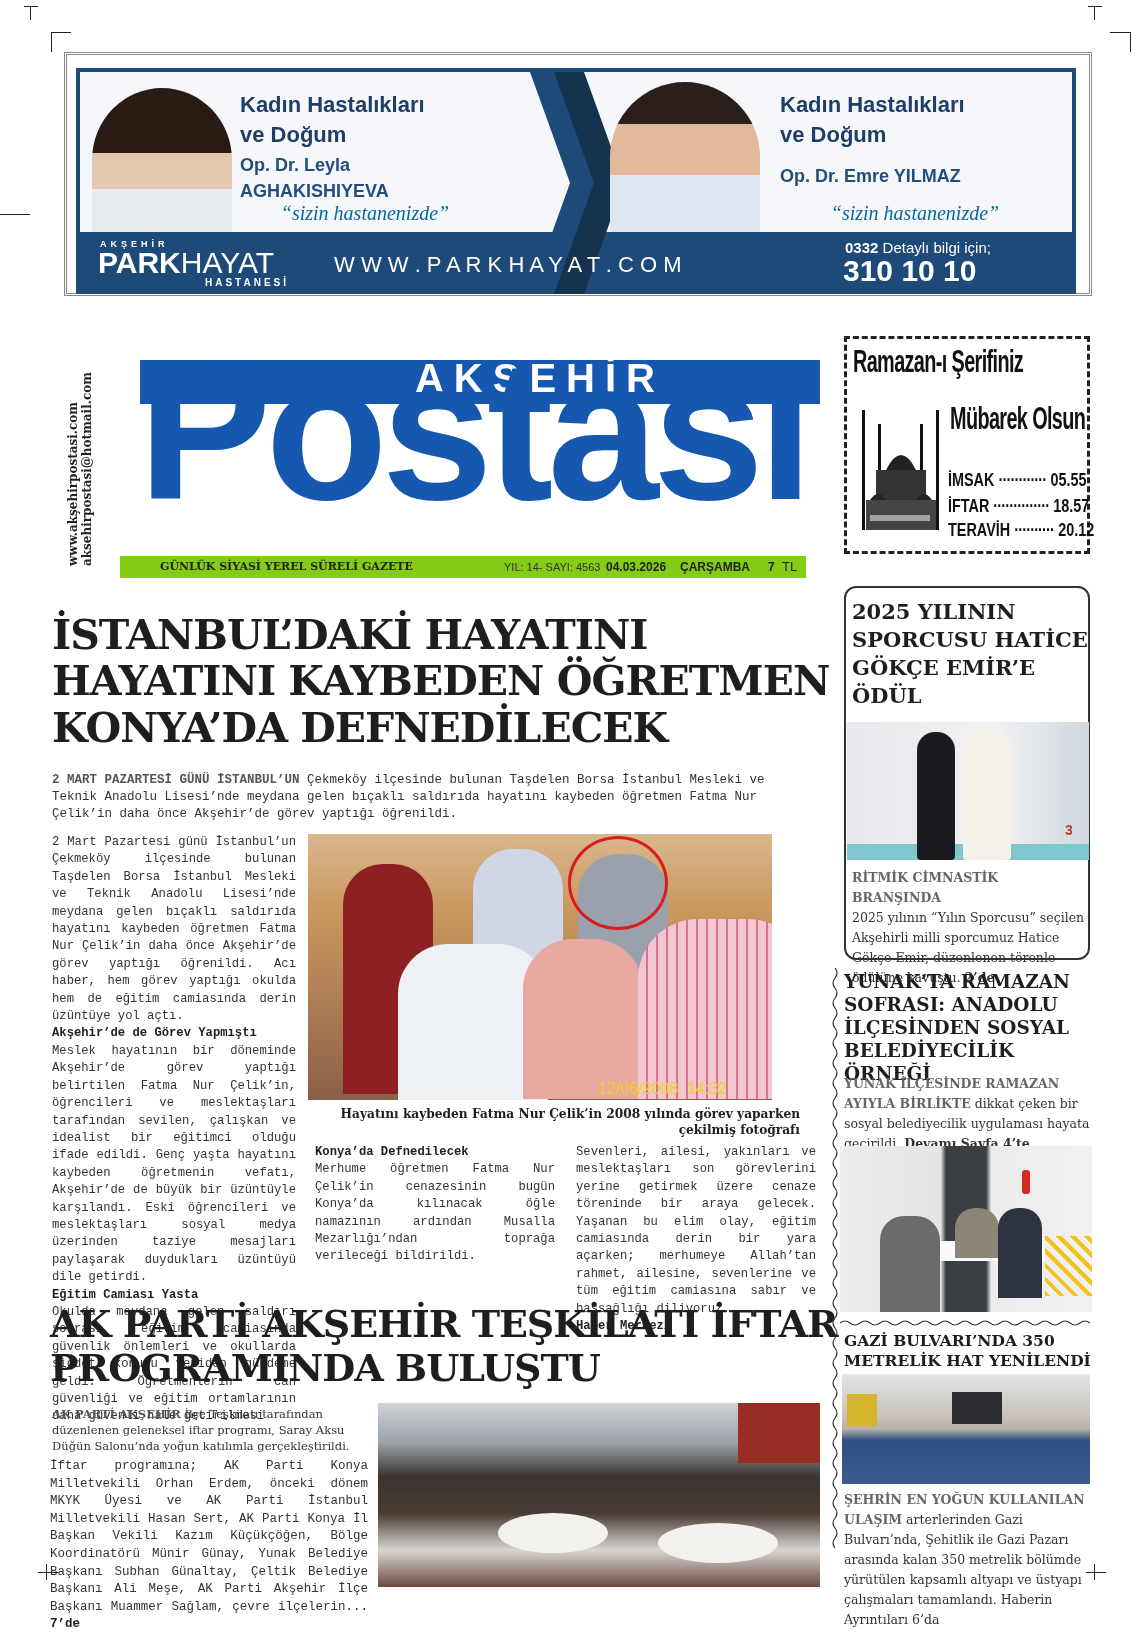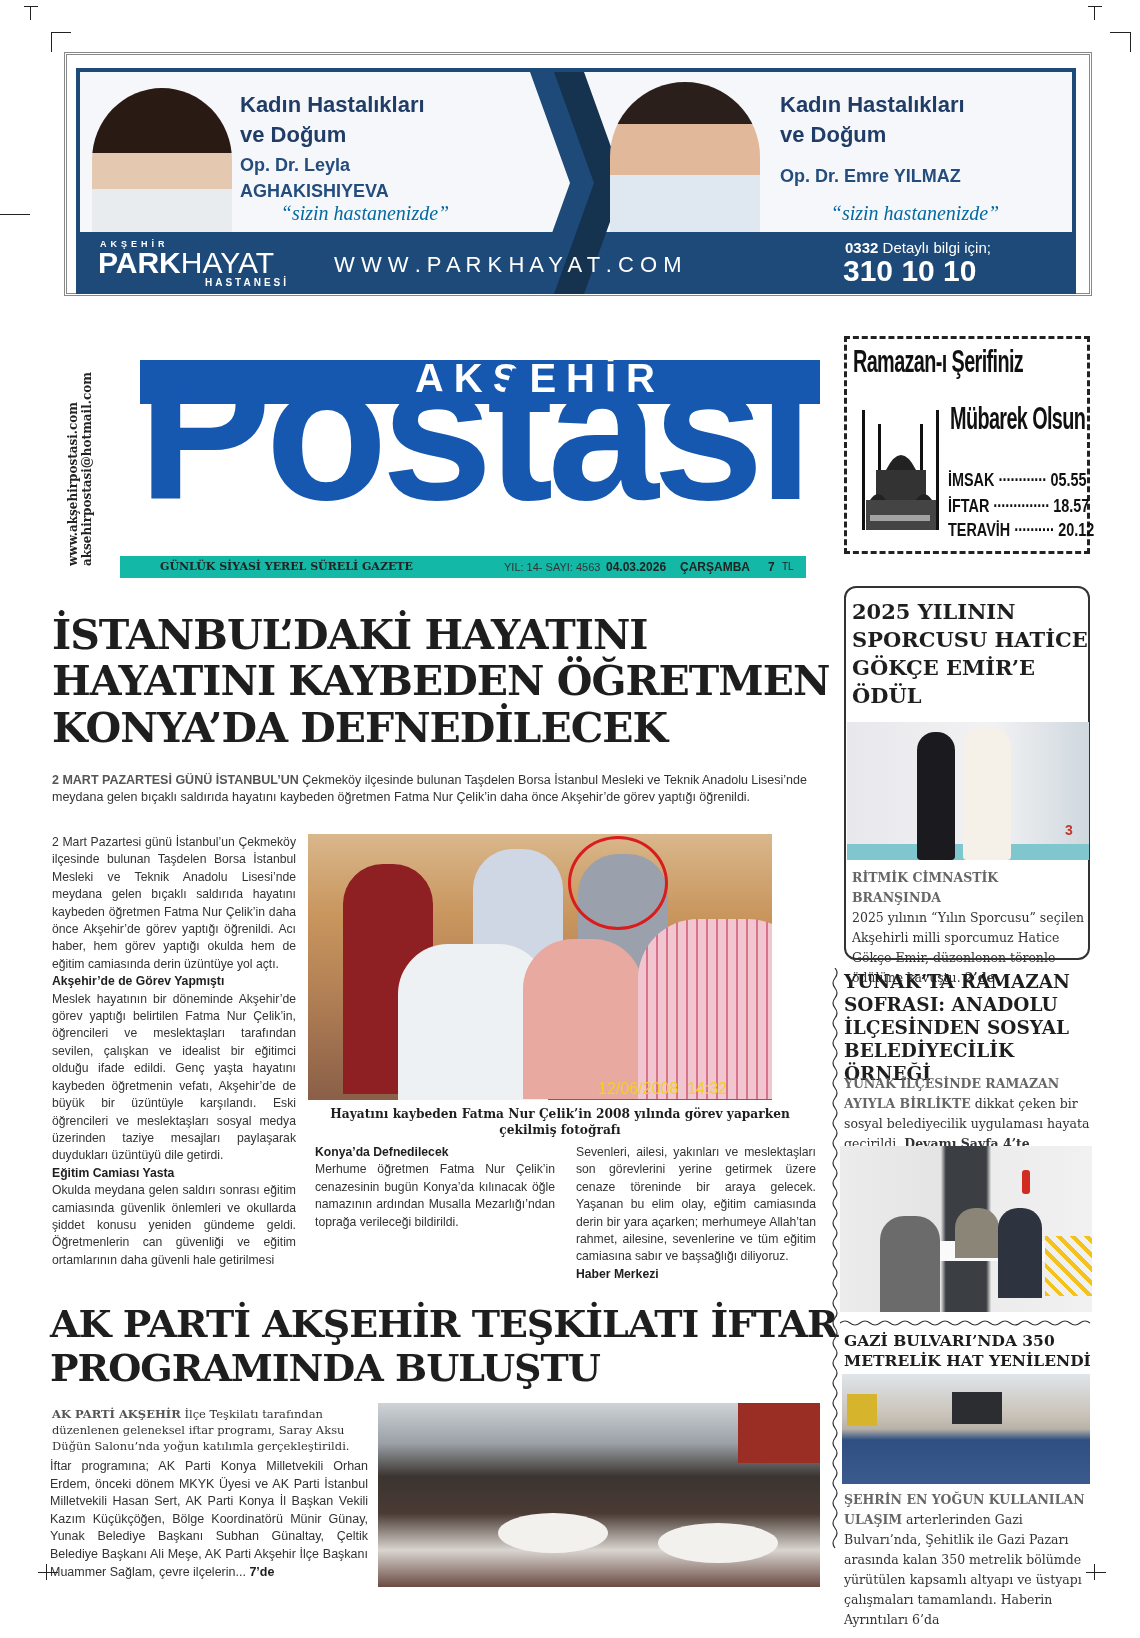--- a/index.html
+++ b/index.html
@@ -11,30 +11,30 @@
   .ad { left: 76px; top: 68px; width: 1000px; height: 226px; background: #1d4a78; }
   .ad-white { left: 80px; top: 72px; width: 992px; height: 160px; background: #f6f7fa; }
   .ad-photo { border-radius: 50% 50% 0 0; background: linear-gradient(#2a1a14 0 45%, #e5c8b0 45% 70%, #e9ecef 70%); }
   .ad-text { color: #1f3d66; font-family: "Liberation Sans", sans-serif; font-weight: bold; text-align: left; }
   .ad-italic { color: #0369a1; font-family: "Liberation Serif", serif; font-style: italic; font-weight: normal; }
   .ad-bottom { color: #fff; font-family: "Liberation Sans", sans-serif; }
   
   .mast-bar { left: 140px; top: 360px; width: 680px; height: 44px; background: #1658b0; }
   .mast-akshehir { left: 140px; top: 356px; width: 680px; text-align: center; color: #fff; font-family: "Liberation Sans", sans-serif; font-weight: bold; font-size: 40px; letter-spacing: 10px; padding-left: 120px; }
   .mast-postasi { left: 138px; top: 330px; font-family: "Liberation Sans", sans-serif; font-weight: bold; font-size: 200px; color: #1658b0; letter-spacing: -6px; line-height: 1; transform: scaleY(1.0); }
-  .mast-strip { left: 120px; top: 556px; width: 686px; height: 22px; background: #14b8a6; font-family: "Liberation Sans", sans-serif; font-size: 12px; line-height: 22px; }
+  .mast-strip { left: 120px; top: 556px; width: 686px; height: 22px; background: #84cc16; font-family: "Liberation Sans", sans-serif; font-size: 12px; line-height: 22px; }
   .vert-contact { left: 64px; top: 370px; width: 30px; height: 200px; }
   .vert-contact span { position: absolute; white-space: nowrap; transform: rotate(-90deg); transform-origin: left top; font-weight: bold; font-size: 12px; color: #222; }
   
   .ram-box { left: 844px; top: 336px; width: 246px; height: 218px; border: 3px dashed #222; }
   .ram-title { font-family: "Liberation Sans", sans-serif; font-weight: bold; color: #111; font-size: 32px; transform: scaleX(0.62); transform-origin: left top; white-space: nowrap; letter-spacing: -1px; }
   .ram-row { font-family: "Liberation Sans", sans-serif; font-weight: bold; font-size: 18px; color: #111; transform: scaleX(0.8); transform-origin: left top; white-space: nowrap; }
   
   .h1 { font-family: "DejaVu Serif", serif; font-weight: bold; color: #1e1e1e; line-height: 1.13; letter-spacing: -1px; }
-  .body { font-family: Liberation Sans, sans-serif; font-size: 12.2px; line-height: 17.4px; color: #333; text-align: justify; }
+  .body { font-family: Liberation Mono, monospace; font-size: 12.2px; line-height: 17.4px; color: #333; text-align: justify; }
   .body b, .sub { font-weight: bold; color: #1e1e1e; }
   .lead-caps { font-weight: bold; color: #666; }
   .sidebar-h { font-family: "DejaVu Serif", serif; font-weight: bold; color: #1e1e1e; line-height: 1.2; }
   .side-body { font-family: "DejaVu Serif", serif; font-size: 12.5px; line-height: 20px; color: #333; }
   .photo { position: absolute; overflow: hidden; }
   .card-box { left: 844px; top: 586px; width: 246px; height: 374px; border: 2px solid #333; border-radius: 12px; }
 </style>
 </head>
 <body>
 
@@ -82,21 +82,21 @@
 </div>
 <div class="abs mast-bar"></div>
 <div class="abs mast-akshehir">AKŞEHİR</div>
 <div class="abs mast-postasi">Postası</div>
 <div class="abs mast-strip">
   <span class="abs" style="left:40px;font-weight:bold;font-family:'DejaVu Serif',serif;font-size:11px">GÜNLÜK SİYASİ YEREL SÜRELİ GAZETE</span>
   <span class="abs" style="left:384px;font-size:11px;color:#333">YIL: 14- SAYI: 4563</span>
   <span class="abs" style="left:486px;font-weight:bold;font-size:12px">04.03.2026</span>
   <span class="abs" style="left:560px;font-weight:bold;font-size:12px">ÇARŞAMBA</span>
   <span class="abs" style="left:648px;font-weight:bold;font-size:12px">7</span>
-  <span class="abs" style="left:662px;font-size:10px">TL</span>
+  <span class="abs" style="left:662px;font-size:13px">TL</span>
 </div>
 
 <div class="abs ram-box"></div>
 <div class="abs ram-title" style="left:853px;top:343px">Ramazan-ı Şerifiniz</div>
 <div class="abs ram-title" style="left:950px;top:400px">Mübarek Olsun</div>
 <svg class="abs" style="left:856px;top:400px" width="90" height="140">
   <rect x="6" y="10" width="3" height="120" fill="#111"></rect>
     <rect x="22" y="24" width="3" height="106" fill="#111"></rect>
   <rect x="64" y="24" width="3" height="106" fill="#111"></rect>
     <rect x="80" y="10" width="3" height="120" fill="#111"></rect>
@@ -130,21 +130,21 @@
 <div class="photo" style="left:308px;top:834px;width:464px;height:266px;background:linear-gradient(180deg,#d9b78c 0%,#c9965e 30%,#b28055 60%,#8a5f48 100%)">
   <div class="abs" style="left:35px;top:30px;width:90px;height:230px;background:#8e1f22;border-radius:40px 40px 0 0"></div>
   <div class="abs" style="left:165px;top:15px;width:90px;height:160px;background:#cfd7e4;border-radius:40px 40px 0 0"></div>
   <div class="abs" style="left:270px;top:20px;width:90px;height:200px;background:#9aa1ac;border-radius:40px 40px 0 0"></div>
   <div class="abs" style="left:90px;top:110px;width:150px;height:160px;background:#eef1f4;border-radius:50px 50px 0 0"></div>
   <div class="abs" style="left:215px;top:105px;width:120px;height:160px;background:#e7a9a0;border-radius:50px 50px 0 0"></div>
   <div class="abs" style="left:330px;top:85px;width:170px;height:180px;background:repeating-linear-gradient(90deg,#f2c6d0 0 8px,#d9738a 8px 10px);border-radius:60px 60px 0 0"></div>
   <div class="abs" style="left:260px;top:2px;width:100px;height:94px;border:3px solid #d91c1c;border-radius:50%"></div>
   <div class="abs" style="left:290px;top:246px;color:#f1d21e;font-family:'Liberation Sans',sans-serif;font-size:16px;white-space:pre">12/06/2008  14:32</div>
 </div>
-<div class="abs" style="left:320px;top:1106px;width:480px;text-align:center;font-weight:bold;font-size:12.2px;line-height:16px;color:#1e1e1e">Hayatını kaybeden Fatma Nur Çelik’in 2008 yılında görev yaparken çekilmiş fotoğrafı</div>
+<div class="abs" style="left:320px;top:1106px;width:480px;text-align:right;font-weight:bold;font-size:12.2px;line-height:16px;color:#1e1e1e">Hayatını kaybeden Fatma Nur Çelik’in 2008 yılında görev yaparken çekilmiş fotoğrafı</div>
 
 <div class="abs body" style="left:315px;top:1144px;width:240px">
   <p class="sub">Konya’da Defnedilecek</p>
   <p>Merhume öğretmen Fatma Nur Çelik’in cenazesinin bugün Konya’da kılınacak öğle namazının ardından Musalla Mezarlığı’ndan toprağa verileceği bildirildi.</p>
 </div>
 <div class="abs body" style="left:576px;top:1144px;width:240px">
   <p>Sevenleri, ailesi, yakınları ve meslektaşları son görevlerini yerine getirmek üzere cenaze töreninde bir araya gelecek. Yaşanan bu elim olay, eğitim camiasında derin bir yara açarken; merhumeye Allah’tan rahmet, ailesine, sevenlerine ve tüm eğitim camiasına sabır ve başsağlığı diliyoruz.</p>
   <p class="sub">Haber Merkezi</p>
 </div>
 

